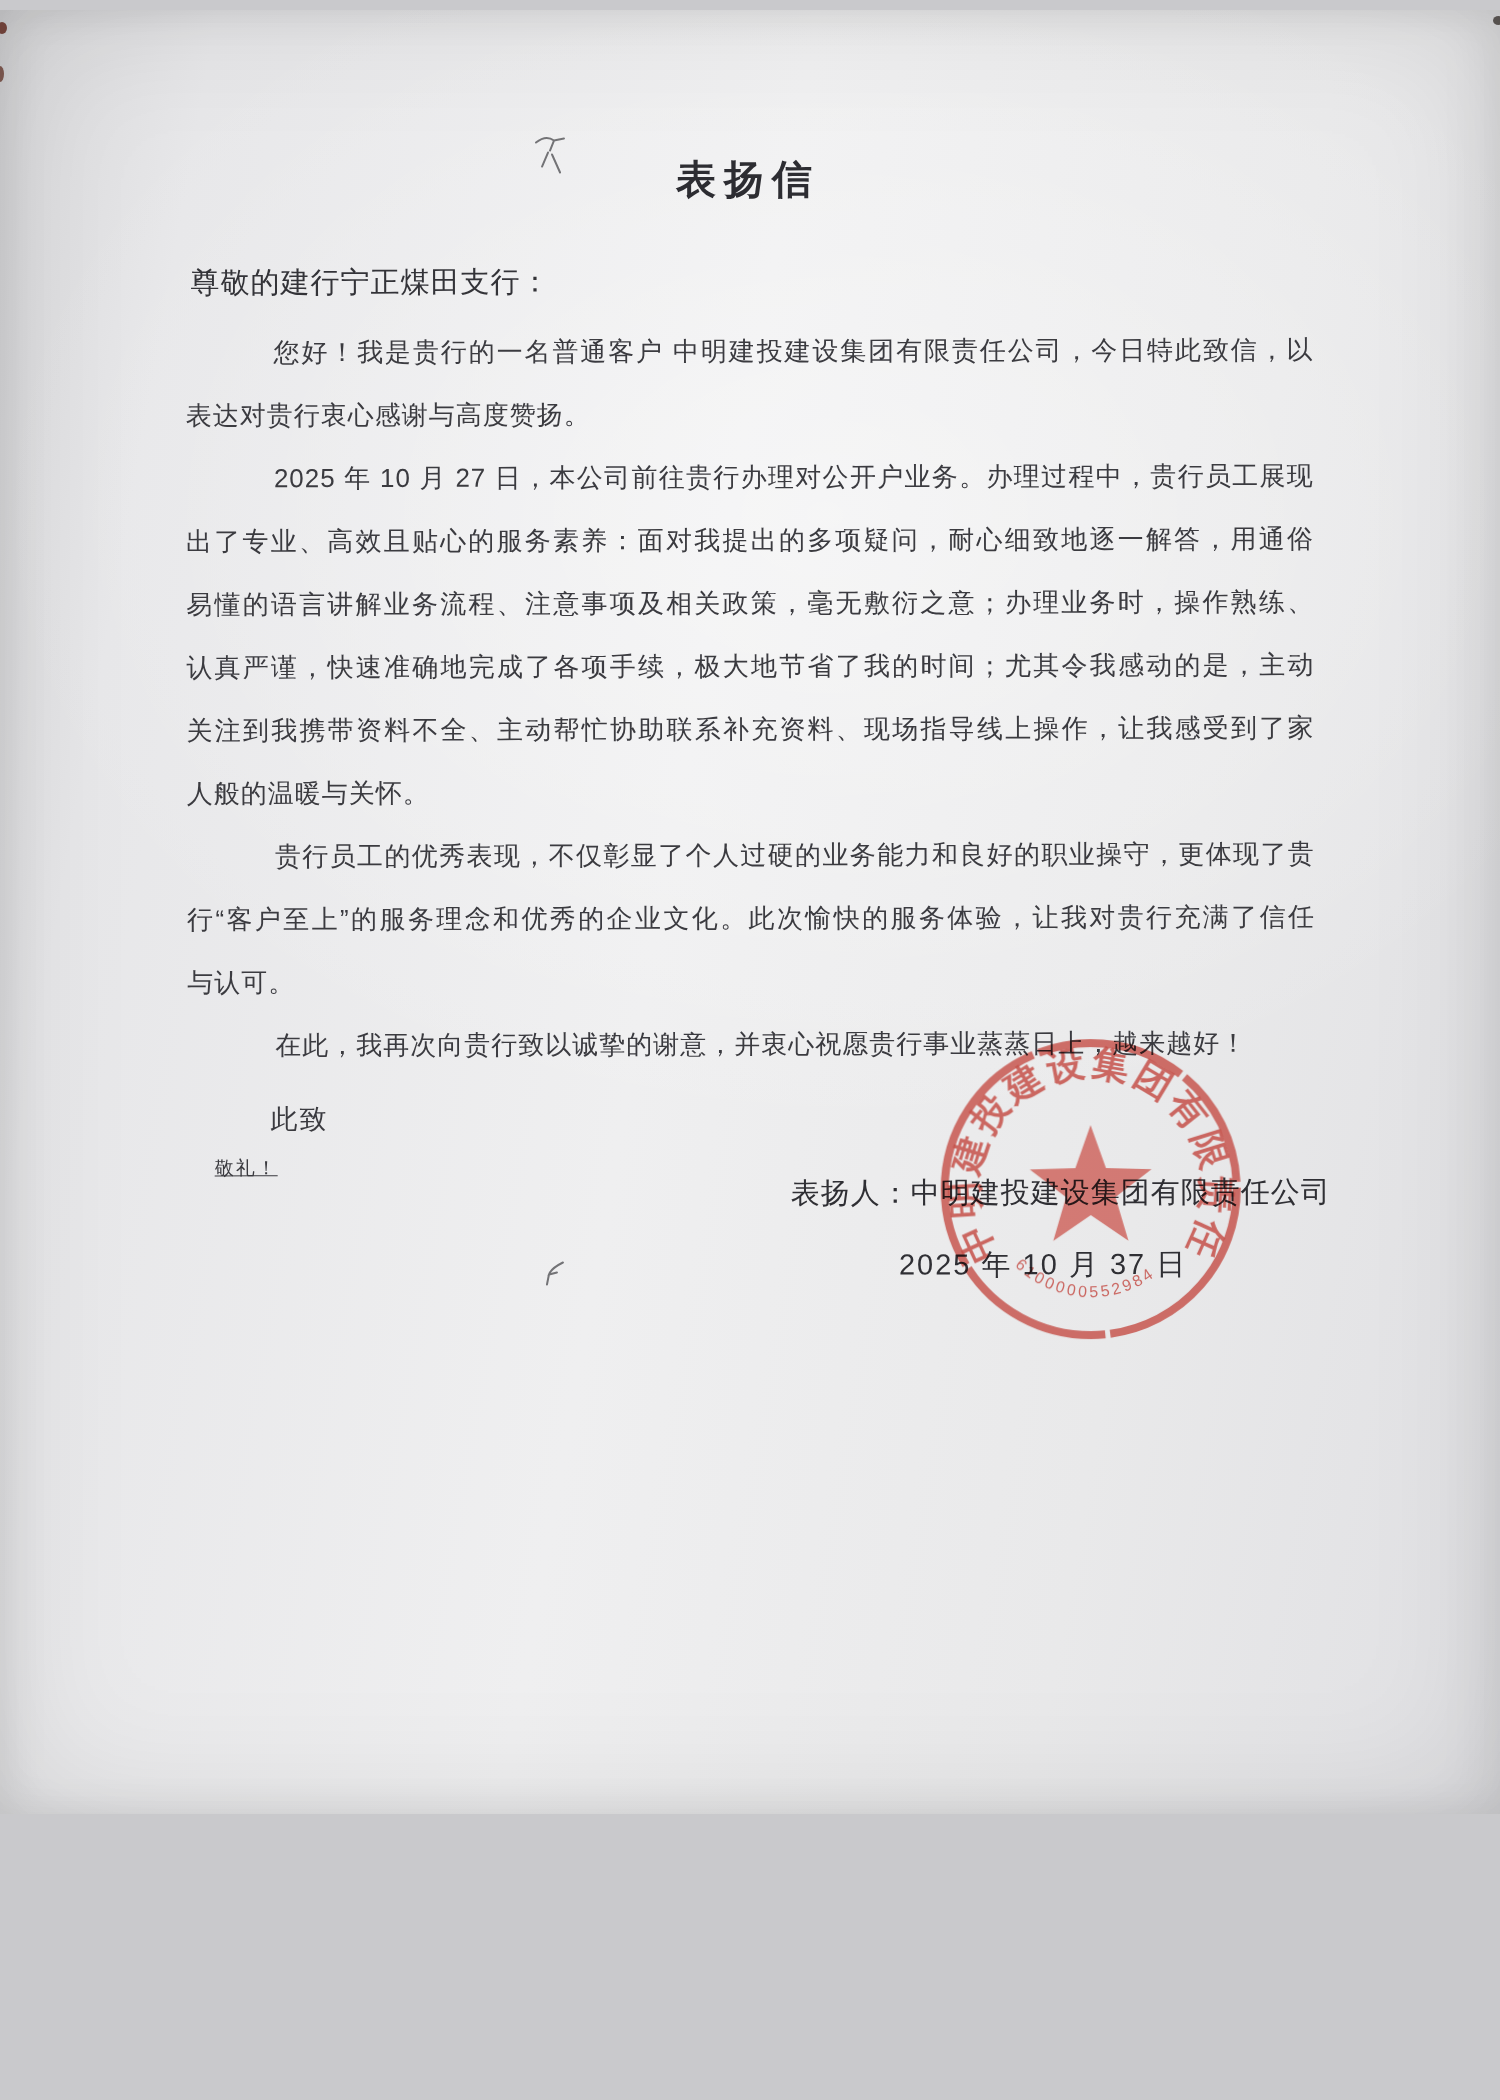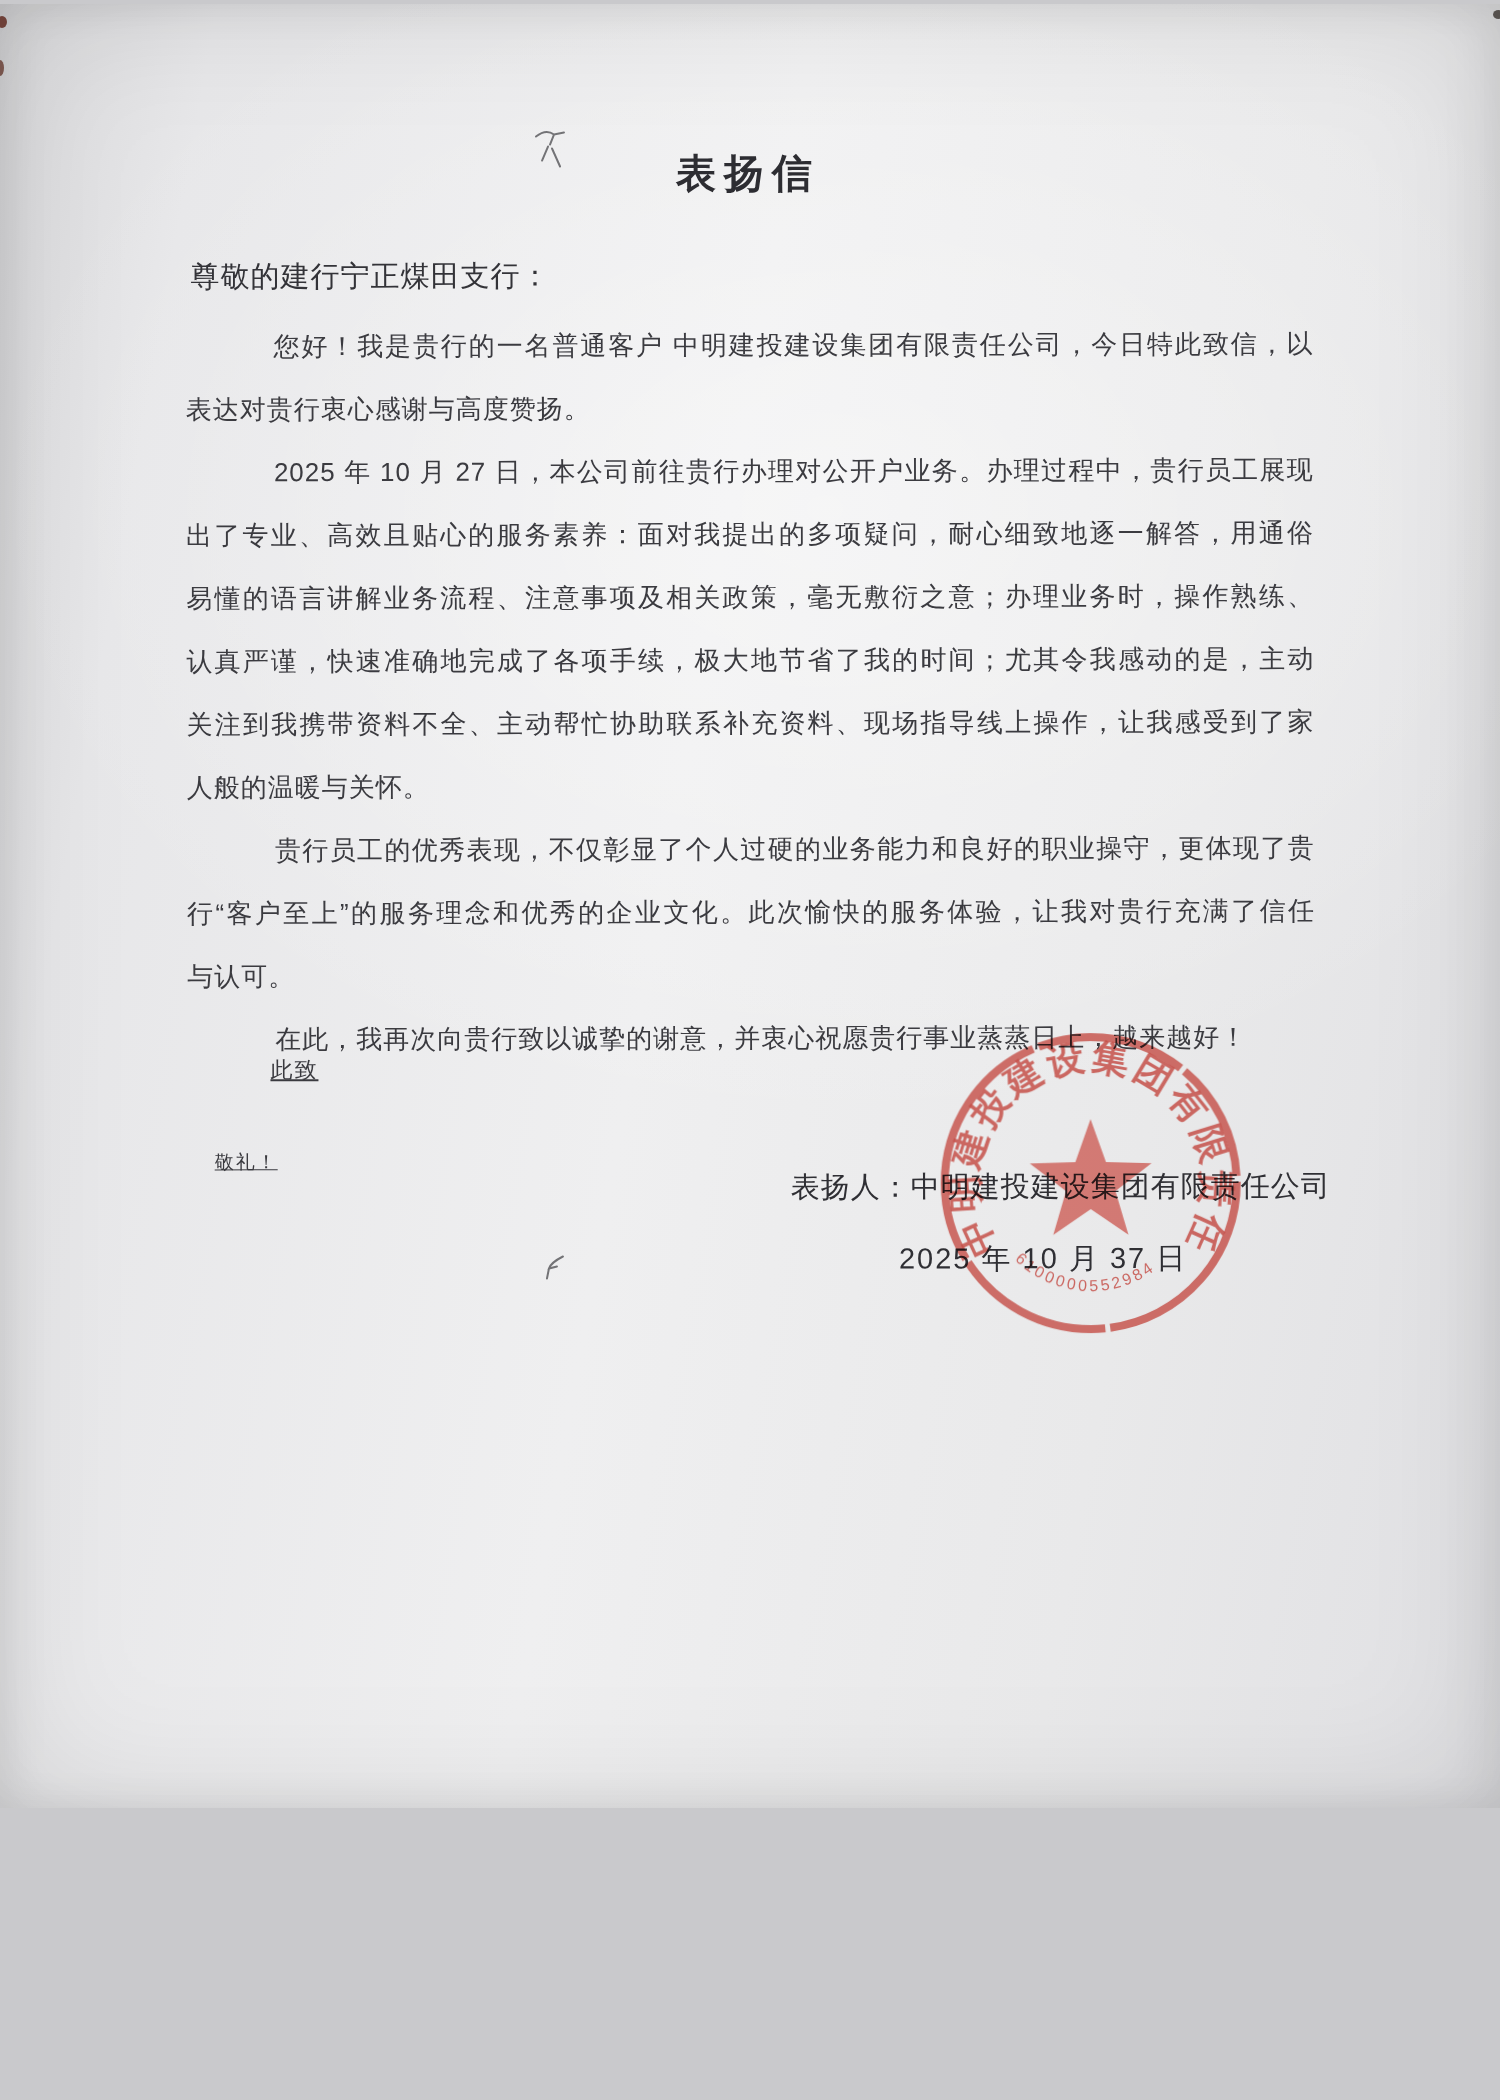--- a/index.html
+++ b/index.html
@@ -1,19 +1,19 @@
 <!DOCTYPE html>
 <html><head>
 <meta charset="utf-8">
 <style>
   html,body{margin:0;padding:0;background:#c9c9cc;}
   .page{
     position:relative;
     width:1500px;height:1804px;
-    margin:4px auto;
+    margin:10px auto;
     overflow:hidden;
     font-family:"Liberation Sans", sans-serif;
     background:
       radial-gradient(ellipse 1200px 900px at 55% 28%, rgba(255,255,255,.45), rgba(255,255,255,0) 70%),
       linear-gradient(100deg,#d9d9db 0%,#e7e7e9 12%,#efeff0 45%,#e9e9ea 74%,#e0e0e3 100%);
     box-shadow:inset 0 0 140px rgba(0,0,0,.10), inset -18px 0 50px rgba(0,0,0,.05), inset 14px 0 40px rgba(0,0,0,.06);
     color:#3a3a3f;
   }
   .tilt{position:absolute;inset:0;transform:rotate(-0.15deg);}
   .title{
@@ -21,21 +21,21 @@
     text-align:center;font-size:40px;letter-spacing:8px;font-weight:600;color:#2d2d32;
   }
   .salutation{position:absolute;top:252px;left:192px;font-size:29px;letter-spacing:1px;color:#333338;}
   .body-text{position:absolute;top:310px;left:187px;width:1128px;}
   .line{
     height:63px;line-height:63px;font-size:26px;letter-spacing:1px;
     white-space:nowrap;color:#3b3b40;
   }
   .fill{white-space:normal;text-align:justify;text-align-last:justify;}
   .indent{padding-left:88px;}
-  .cizhi{position:absolute;top:1050px;left:270px;font-size:22px;letter-spacing:2px;text-decoration:underline;}
+  .cizhi{position:absolute;top:1090px;left:270px;font-size:27px;letter-spacing:2px;}
   .jingli{position:absolute;top:1144px;left:214px;font-size:19px;letter-spacing:2px;text-decoration:underline;}
   .signer{position:absolute;top:1164px;left:790px;font-size:29px;letter-spacing:1px;color:#2f2f34;}
   .dateline{position:absolute;top:1236px;left:898px;font-size:29px;letter-spacing:2px;color:#2f2f34;}
   .stamp{
     position:absolute;top:1018px;left:928px;width:324px;height:324px;
     mix-blend-mode:multiply;opacity:.88;filter:blur(.3px);
   }
   .scan-mark{position:absolute;opacity:.75;}
   .corner-speck{position:absolute;border-radius:50%;}
   .speck-a{top:12px;left:-3px;width:10px;height:12px;background:#6e4038;}

